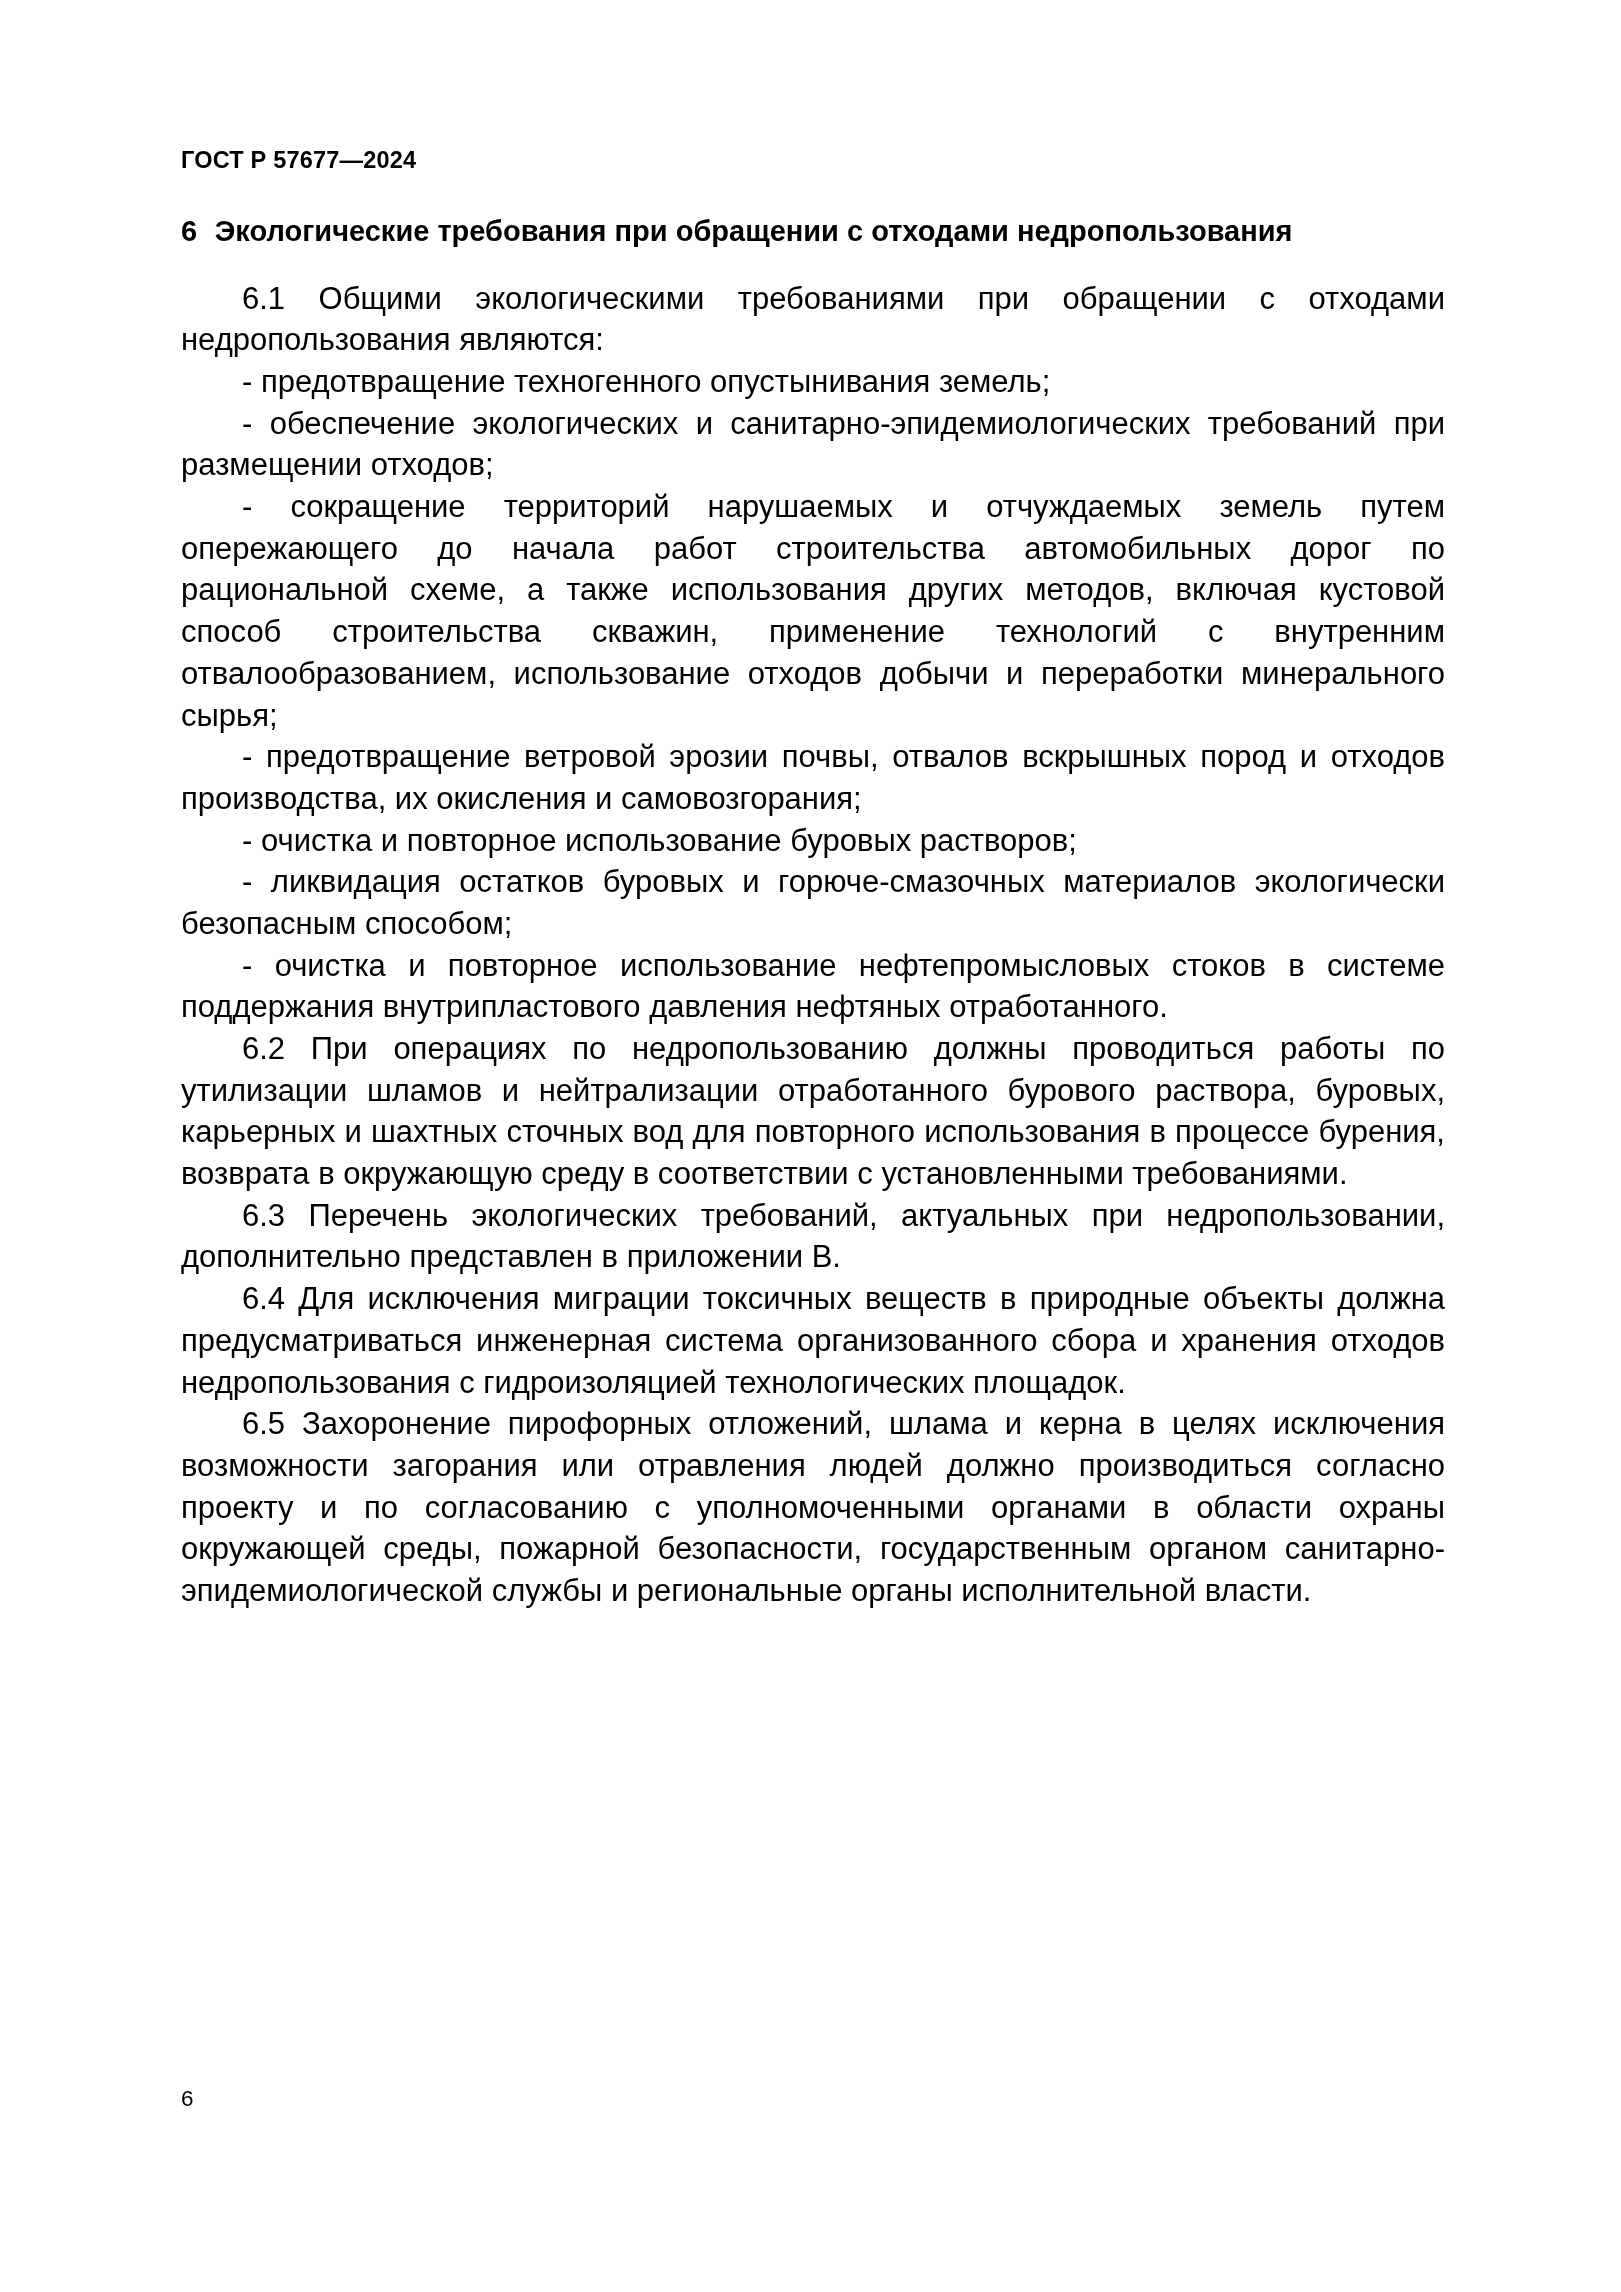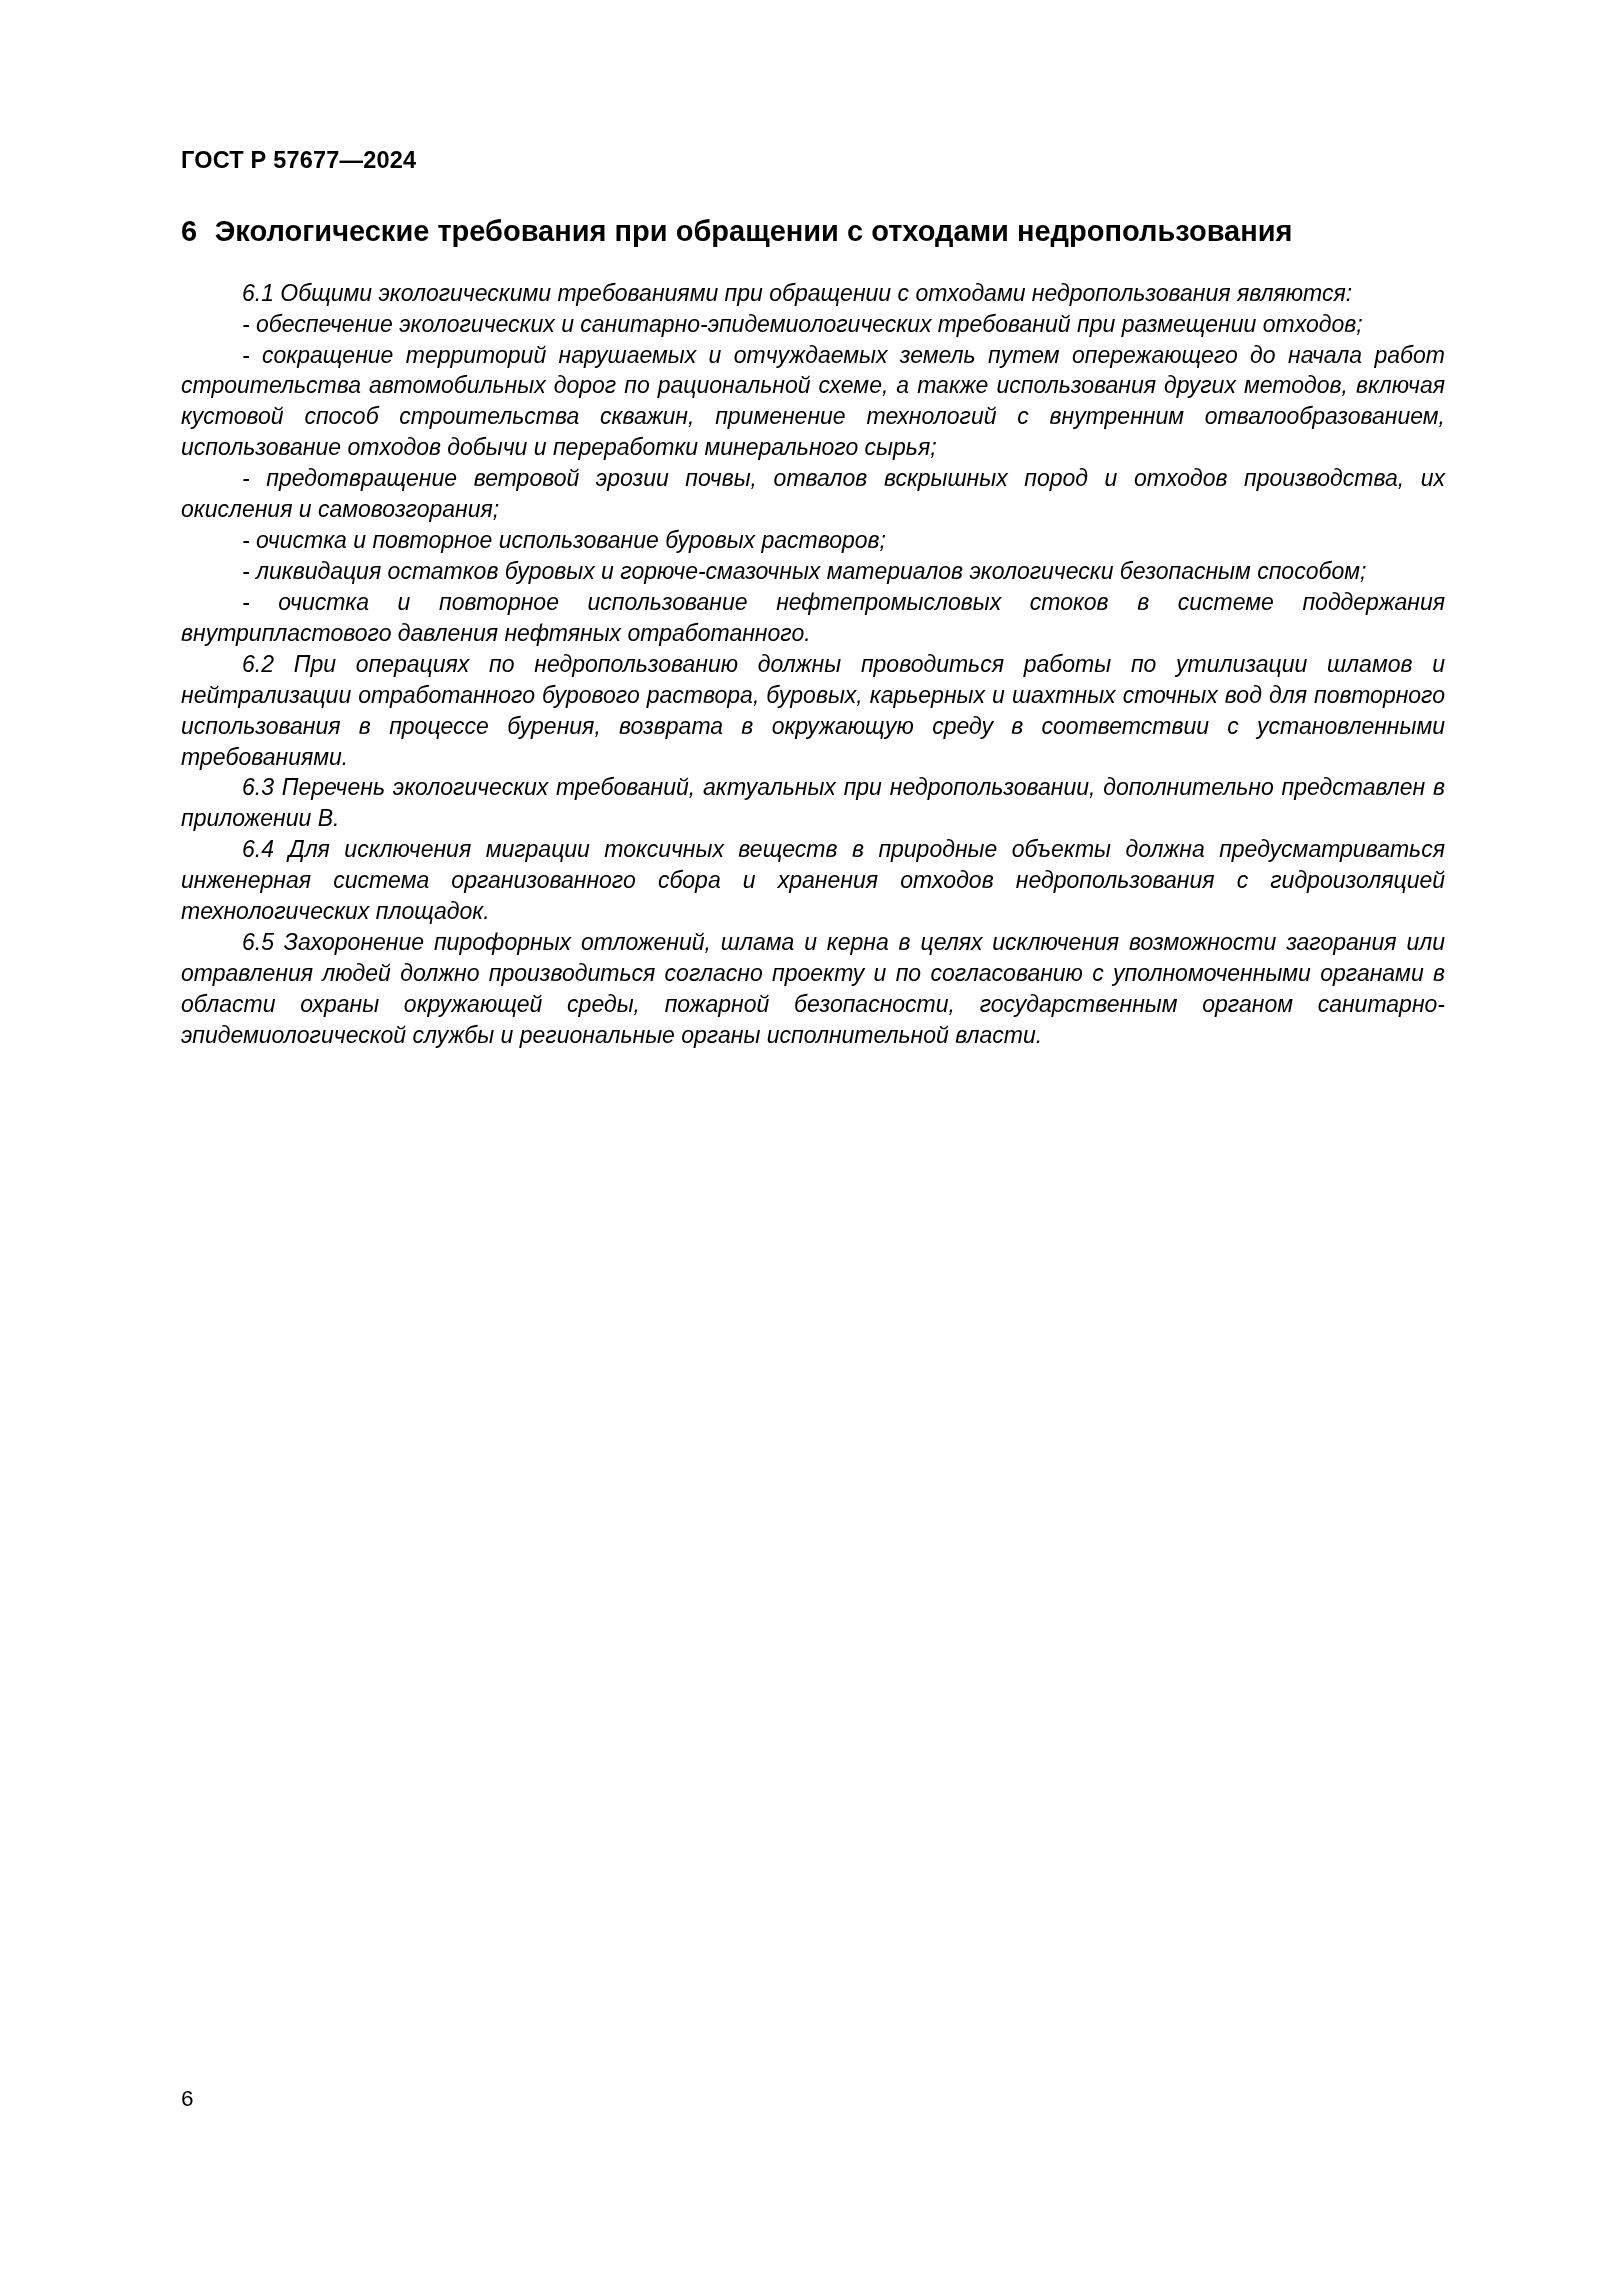--- a/index.html
+++ b/index.html
@@ -40,26 +40,25 @@
     font-weight: bold;
     margin: 0 0 25.5px 0;
     line-height: 1.42;
     padding-left: 78px;
     text-indent: -78px;
   }
   h2.section-title .num {
     margin-right: 17.6px;
   }
   p.para {
-    font-size: 23px;
+    font-size: 31px;
     line-height: 1.345;
     margin: 0;
     text-align: justify;
     text-justify: inter-word;
-    font-style: italic;
   }
   p.indent {
     text-indent: 61px;
   }
   .footer-page {
     position: absolute;
     left: 181px;
     top: 2086px;
     font-size: 22.5px;
   }
@@ -71,20 +70,21 @@
 
   <div class="header">ГОСТ Р 57677—2024</div>
 
   <div class="content">
 
     <h2 class="section-title">
       <span class="num">6</span><span>Экологические требования при обращении с отходами недропользования</span>
     </h2>
 
     <p class="para indent">6.1 Общими экологическими требованиями при обращении с отходами недропользования являются:</p>
+    <p class="para indent">- предотвращение техногенного опустынивания земель;</p>
     <p class="para indent">- обеспечение экологических и санитарно-эпидемиологических требований при размещении отходов;</p>
     <p class="para indent">- сокращение территорий нарушаемых и отчуждаемых земель путем опережающего до начала работ строительства автомобильных дорог по рациональной схеме, а также использования других методов, включая кустовой способ строительства скважин, применение технологий с внутренним отвалообразованием, использование отходов добычи и переработки минерального сырья;</p>
     <p class="para indent">- предотвращение ветровой эрозии почвы, отвалов вскрышных пород и отходов производства, их окисления и самовозгорания;</p>
     <p class="para indent">- очистка и повторное использование буровых растворов;</p>
     <p class="para indent">- ликвидация остатков буровых и горюче-смазочных материалов экологически безопасным способом;</p>
     <p class="para indent">- очистка и повторное использование нефтепромысловых стоков в системе поддержания внутрипластового давления нефтяных отработанного.</p>
     <p class="para indent">6.2 При операциях по недропользованию должны проводиться работы по утилизации шламов и нейтрализации отработанного бурового раствора, буровых, карьерных и шахтных сточных вод для повторного использования в процессе бурения, возврата в окружающую среду в соответствии с установленными требованиями.</p>
     <p class="para indent">6.3 Перечень экологических требований, актуальных при недропользовании, дополнительно представлен в приложении В.</p>
     <p class="para indent">6.4 Для исключения миграции токсичных веществ в природные объекты должна предусматриваться инженерная система организованного сбора и хранения отходов недропользования с гидроизоляцией технологических площадок.</p>
     <p class="para indent">6.5 Захоронение пирофорных отложений, шлама и керна в целях исключения возможности загорания или отравления людей должно производиться согласно проекту и по согласованию с уполномоченными органами в области охраны окружающей среды, пожарной безопасности, государственным органом санитарно-эпидемиологической службы и региональные органы исполнительной власти.</p>

